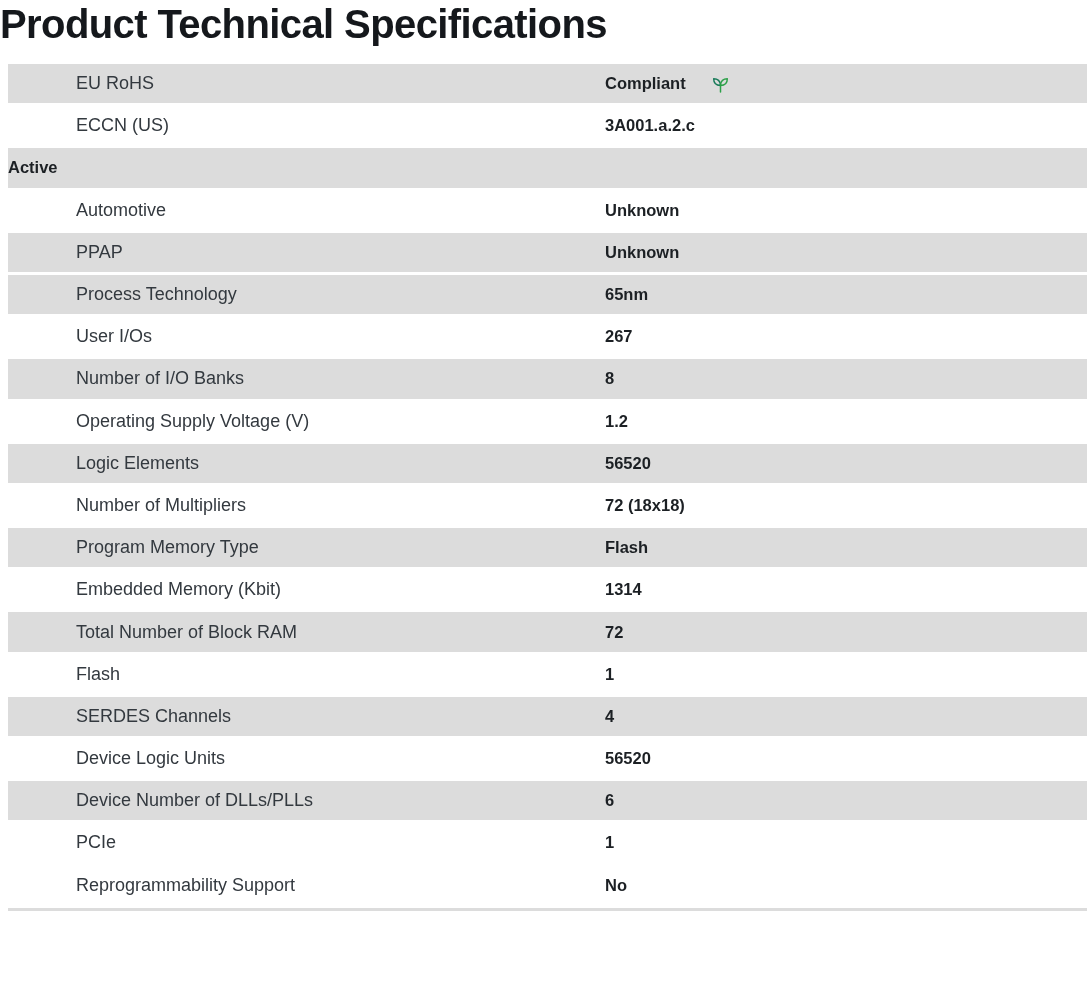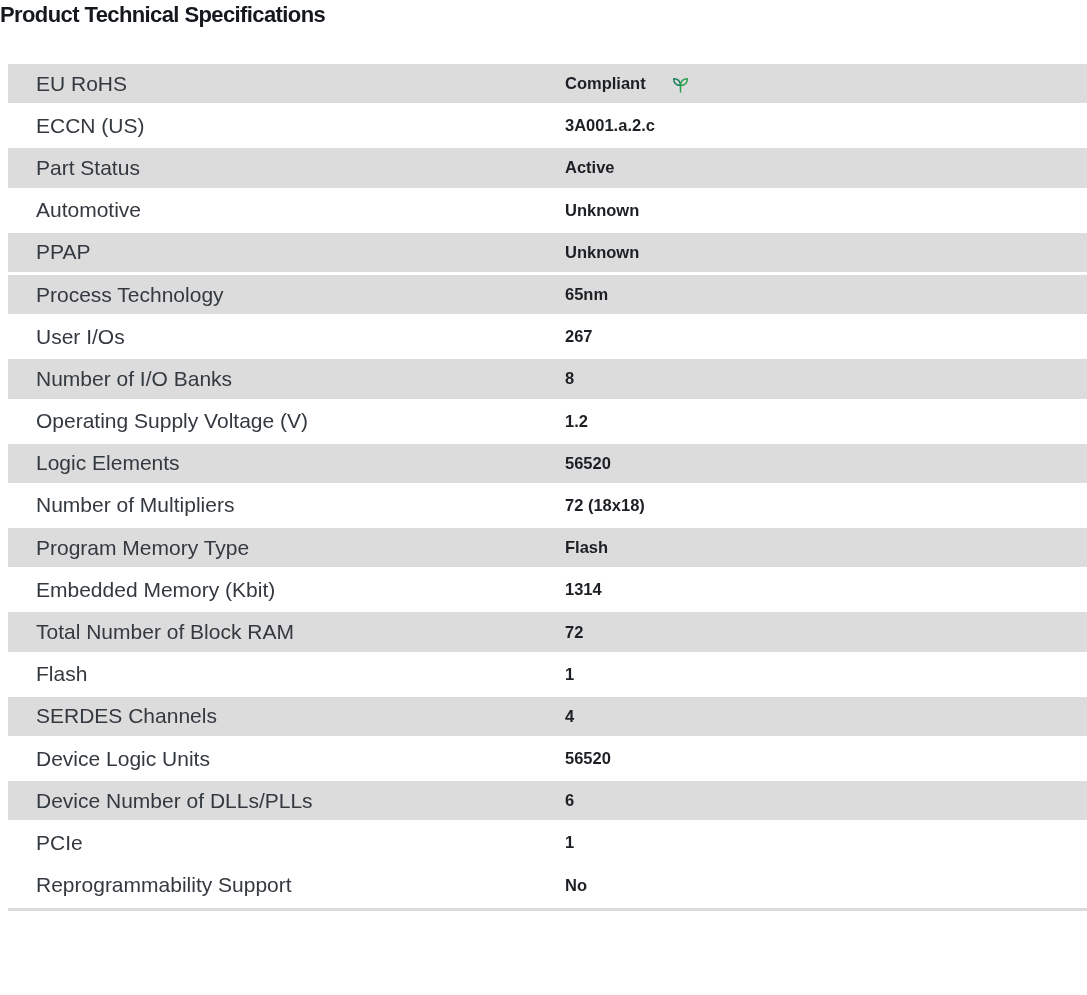--- a/index.html
+++ b/index.html
@@ -16,21 +16,21 @@
     width: 1087px;
     height: 995px;
     overflow: hidden;
     background: #ffffff;
     font-family: "Liberation Sans", sans-serif;
   }
   .page-title {
     position: absolute;
     top: 2px;
     left: 0;
-    font-size: 22px;
+    font-size: 40px;
     font-weight: 700;
     letter-spacing: -0.6px;
     color: var(--title-text);
   }
   .spec-table {
     position: absolute;
     top: 64px;
     left: 8px;
     width: 1079px;
   }
@@ -38,23 +38,24 @@
     display: flex;
     align-items: center;
     height: 42.2px;
     border-bottom: 3px solid #ffffff;
     background: var(--row-bg);
   }
   .spec-row.alt { background: var(--row-alt-bg); }
   .spec-label {
     width: 557px;
     padding-left: 28px;
-    font-size: 21px;
+    font-size: 18px;
     color: var(--label-text);
     white-space: nowrap;
+    margin-left: 40px;
   }
   .spec-value {
     display: flex;
     align-items: center;
     gap: 24px;
     font-size: 16.5px;
     font-weight: 700;
     color: var(--value-text);
     white-space: nowrap;
   }
@@ -91,21 +92,20 @@
 
     <div class="spec-row">
       <div class="spec-label">ECCN (US)</div>
       <div class="spec-value">
         <span>3A001.a.2.c</span>
 
       </div>
     </div>
 
     <div class="spec-row alt">
-      <div class="spec-label">Part Status</div>
       <div class="spec-value">
         <span>Active</span>
 
       </div>
     </div>
 
     <div class="spec-row">
       <div class="spec-label">Automotive</div>
       <div class="spec-value">
         <span>Unknown</span>

